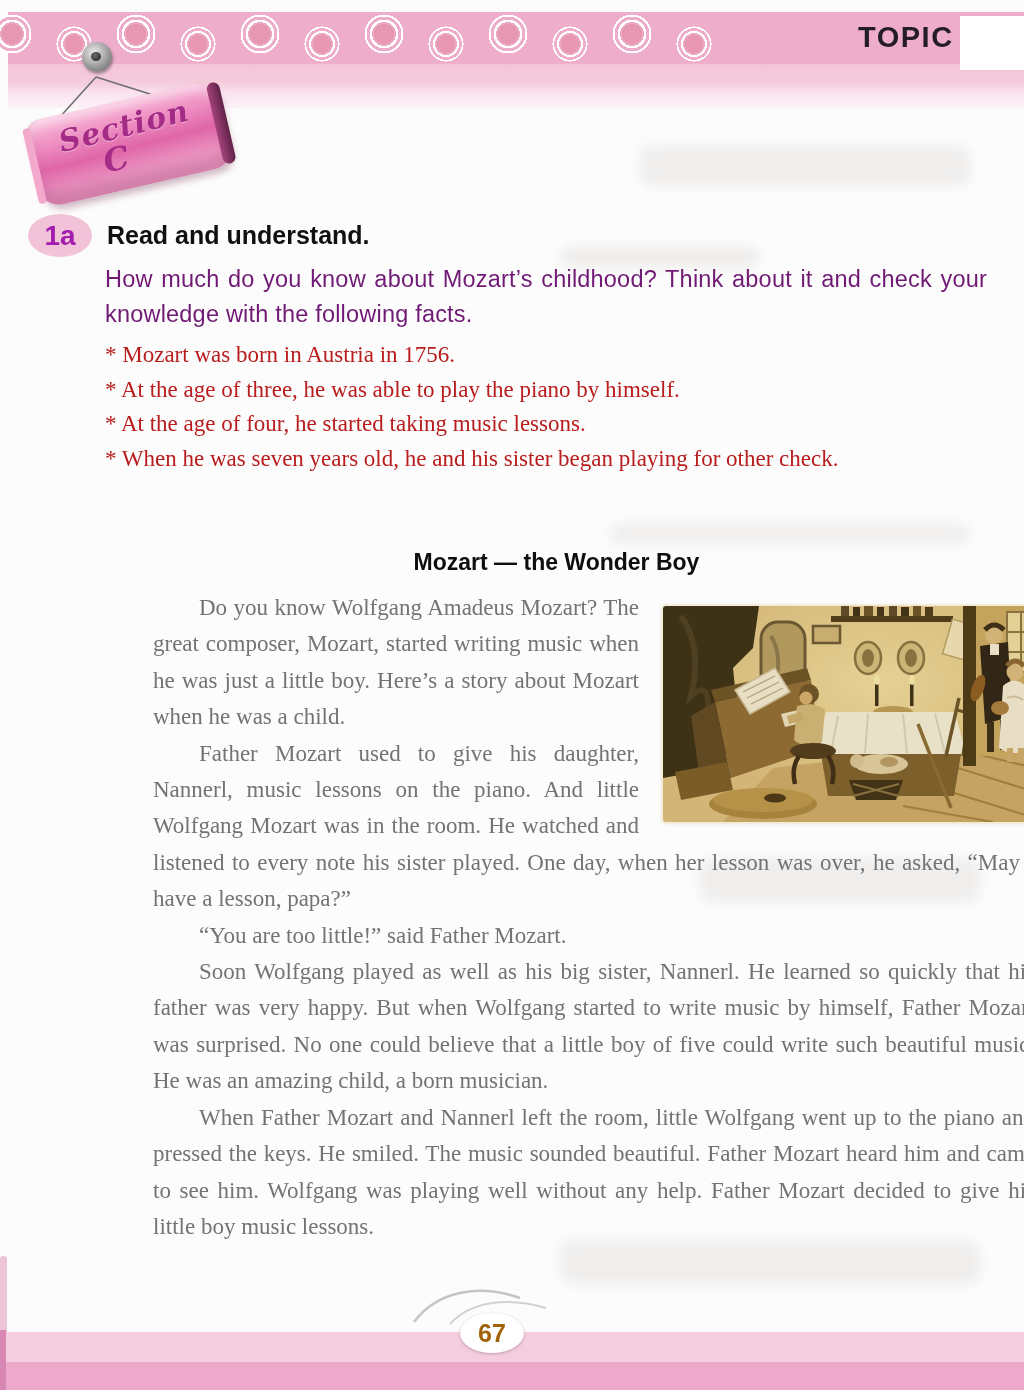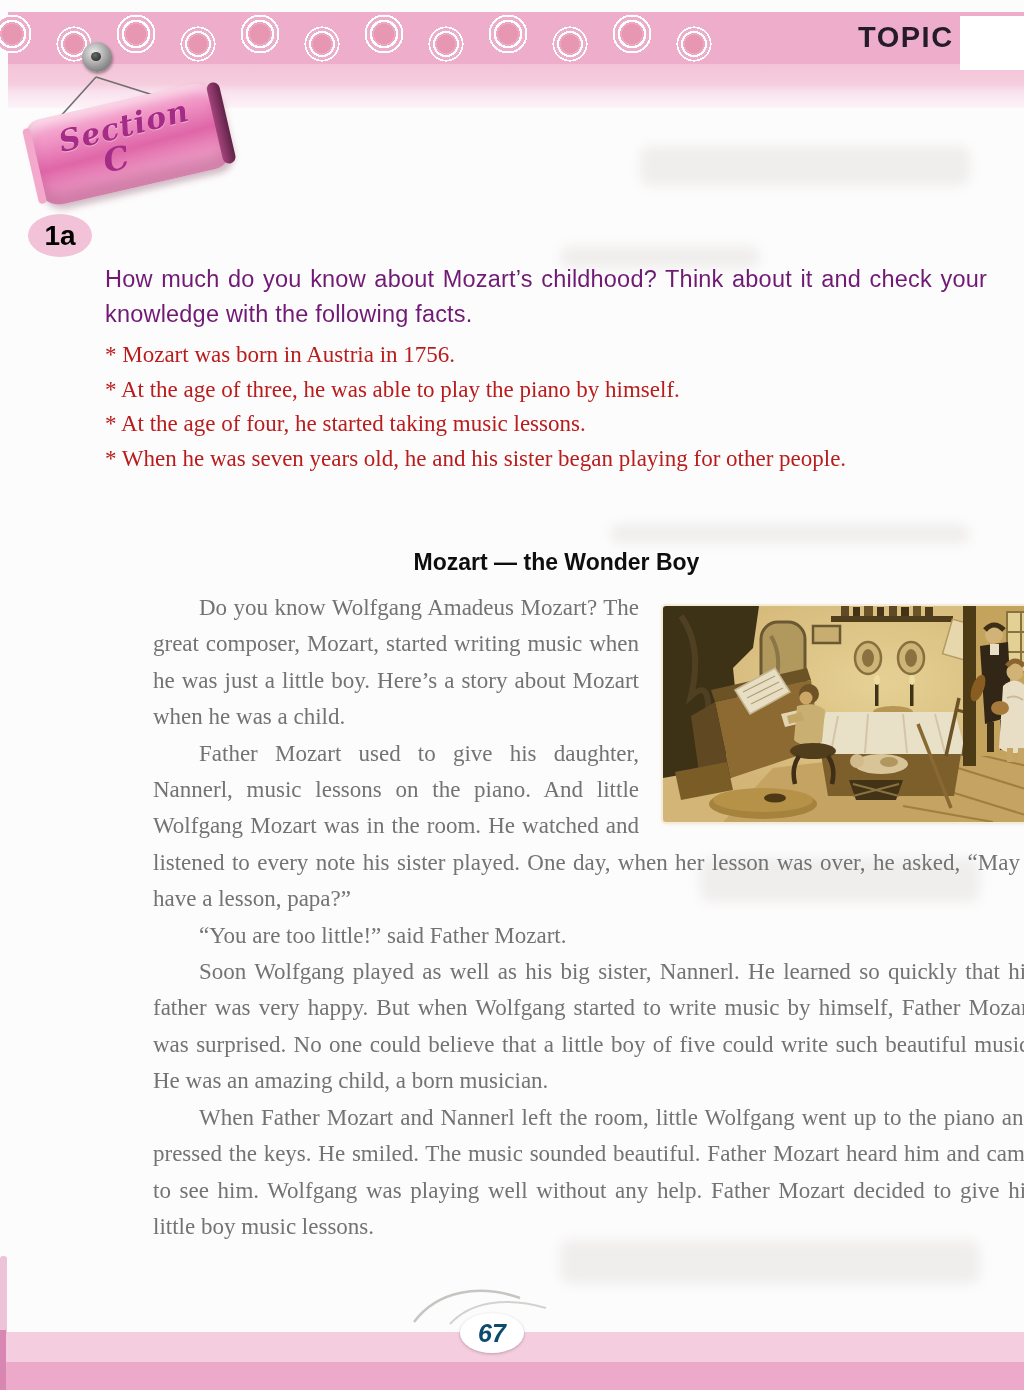--- a/index.html
+++ b/index.html
@@ -39,42 +39,42 @@
     box-shadow:1px 2px 3px rgba(0,0,0,.35); }
   .pin-icon::after { content:""; position:absolute; left:9px; top:10px; width:10px; height:9px;
     border-radius:50%; background:radial-gradient(circle at 40% 35%, #6a6a6a, #1f1f1f); }
 
   
   .ghost { position:absolute; background:rgba(150,145,140,.13); filter:blur(6px); border-radius:10px; }
 
   
   .activity-badge { position:absolute; left:28px; top:214px; width:64px; height:43px;
     background:#f1c2d8; border-radius:50%; display:flex; align-items:center; justify-content:center;
-    font-weight:bold; font-size:28px; color:#000000; }
+    font-weight:bold; font-size:28px; color:#a21caf; }
   .activity-heading { position:absolute; left:107px; top:221px; font-size:25px; font-weight:bold; color:#101010; }
   .activity-intro { position:absolute; left:105px; top:262px; width:882px; font-size:23.5px;
     line-height:34.5px; color:#701a75; text-align:justify; letter-spacing:.2px; }
   .facts-list { position:absolute; left:105px; top:338px; width:890px; list-style:none;
     font-family:"Liberation Serif", serif; font-size:23px; line-height:34.6px; color:#b91c1c; }
 
   
   .reading { position:absolute; left:105px; top:549px; width:882px;margin-left:48px; }
   .reading-title { font-size:23px; font-weight:bold; color:#0e0e0e; text-align:center;
     padding-right:75px; margin-bottom:14px; }
   .reading p { font-family:"Liberation Serif", serif; font-size:23px; line-height:36.4px;
     color:#737373; text-align:justify; text-indent:46px; }
   .illustration { float:right; width:372px; height:216px; margin:16px 0 10px 24px;
     border-radius:3px; box-shadow:0 0 0 2px #f3ecd8, 0 1px 4px rgba(150,120,60,.25); }
   .illustration svg { display:block; width:100%; height:100%; border-radius:3px; }
 
   
   .swoosh-decoration { position:absolute; left:408px; top:1282px; }
   .page-number-badge { position:absolute; left:460px; top:1313px; width:64px; height:40px;
     background:#ffffff; border-radius:50%; display:flex; align-items:center; justify-content:center;
-    font-weight:bold; font-style:italic; font-size:25px; color:#0c4a6e; z-index:5;
+    font-weight:bold; font-size:25px; color:#a16207; z-index:5;
     box-shadow:0 1px 3px rgba(120,80,100,.4); }
   .band-light { position:absolute; left:0; top:1332px; width:1024px; height:30px; background:#f4cdde; }
   .band-dark  { position:absolute; left:0; top:1362px; width:1024px; height:28px; background:#eca9ca; }
   .edge-strip-light { position:absolute; left:0; top:1256px; width:7px; height:80px; background:#edc3d8; border-radius:3px; }
   .edge-strip-dark  { position:absolute; left:0; top:1330px; width:6px; height:60px; background:#d887b3; }
 </style>
 </head>
 <body>
 
 <div class="page">
@@ -112,26 +112,27 @@
     <div class="pin-icon"></div>
   </div>
 
   <div class="ghost" style="left:640px;top:146px;width:330px;height:40px;"></div>
   <div class="ghost" style="left:560px;top:246px;width:200px;height:22px;"></div>
   <div class="ghost" style="left:610px;top:524px;width:360px;height:20px;"></div>
   <div class="ghost" style="left:700px;top:858px;width:280px;height:44px;"></div>
   <div class="ghost" style="left:560px;top:1240px;width:420px;height:44px;"></div>
 
   <div class="activity-badge">1a</div>
+  <h2 class="activity-heading">Read and understand.</h2>
   <p class="activity-intro">How much do you know about Mozart’s childhood? Think about it and check your knowledge with the following facts.</p>
   <ul class="facts-list">
     <li>* Mozart was born in Austria in 1756.</li>
     <li>* At the age of three, he was able to play the piano by himself.</li>
     <li>* At the age of four, he started taking music lessons.</li>
-    <li>* When he was seven years old, he and his sister began playing for other people.</li>
+    <li>* When he was seven years old, he and his sister began playing for other check.</li>
   </ul>
 
   <section class="reading">
     <h3 class="reading-title">Mozart — the Wonder Boy</h3>
 
     <div class="illustration">
       <svg viewBox="0 0 372 216">
         <defs>
           <filter id="soft">
               <feGaussianBlur stdDeviation="0.7"></feGaussianBlur>

